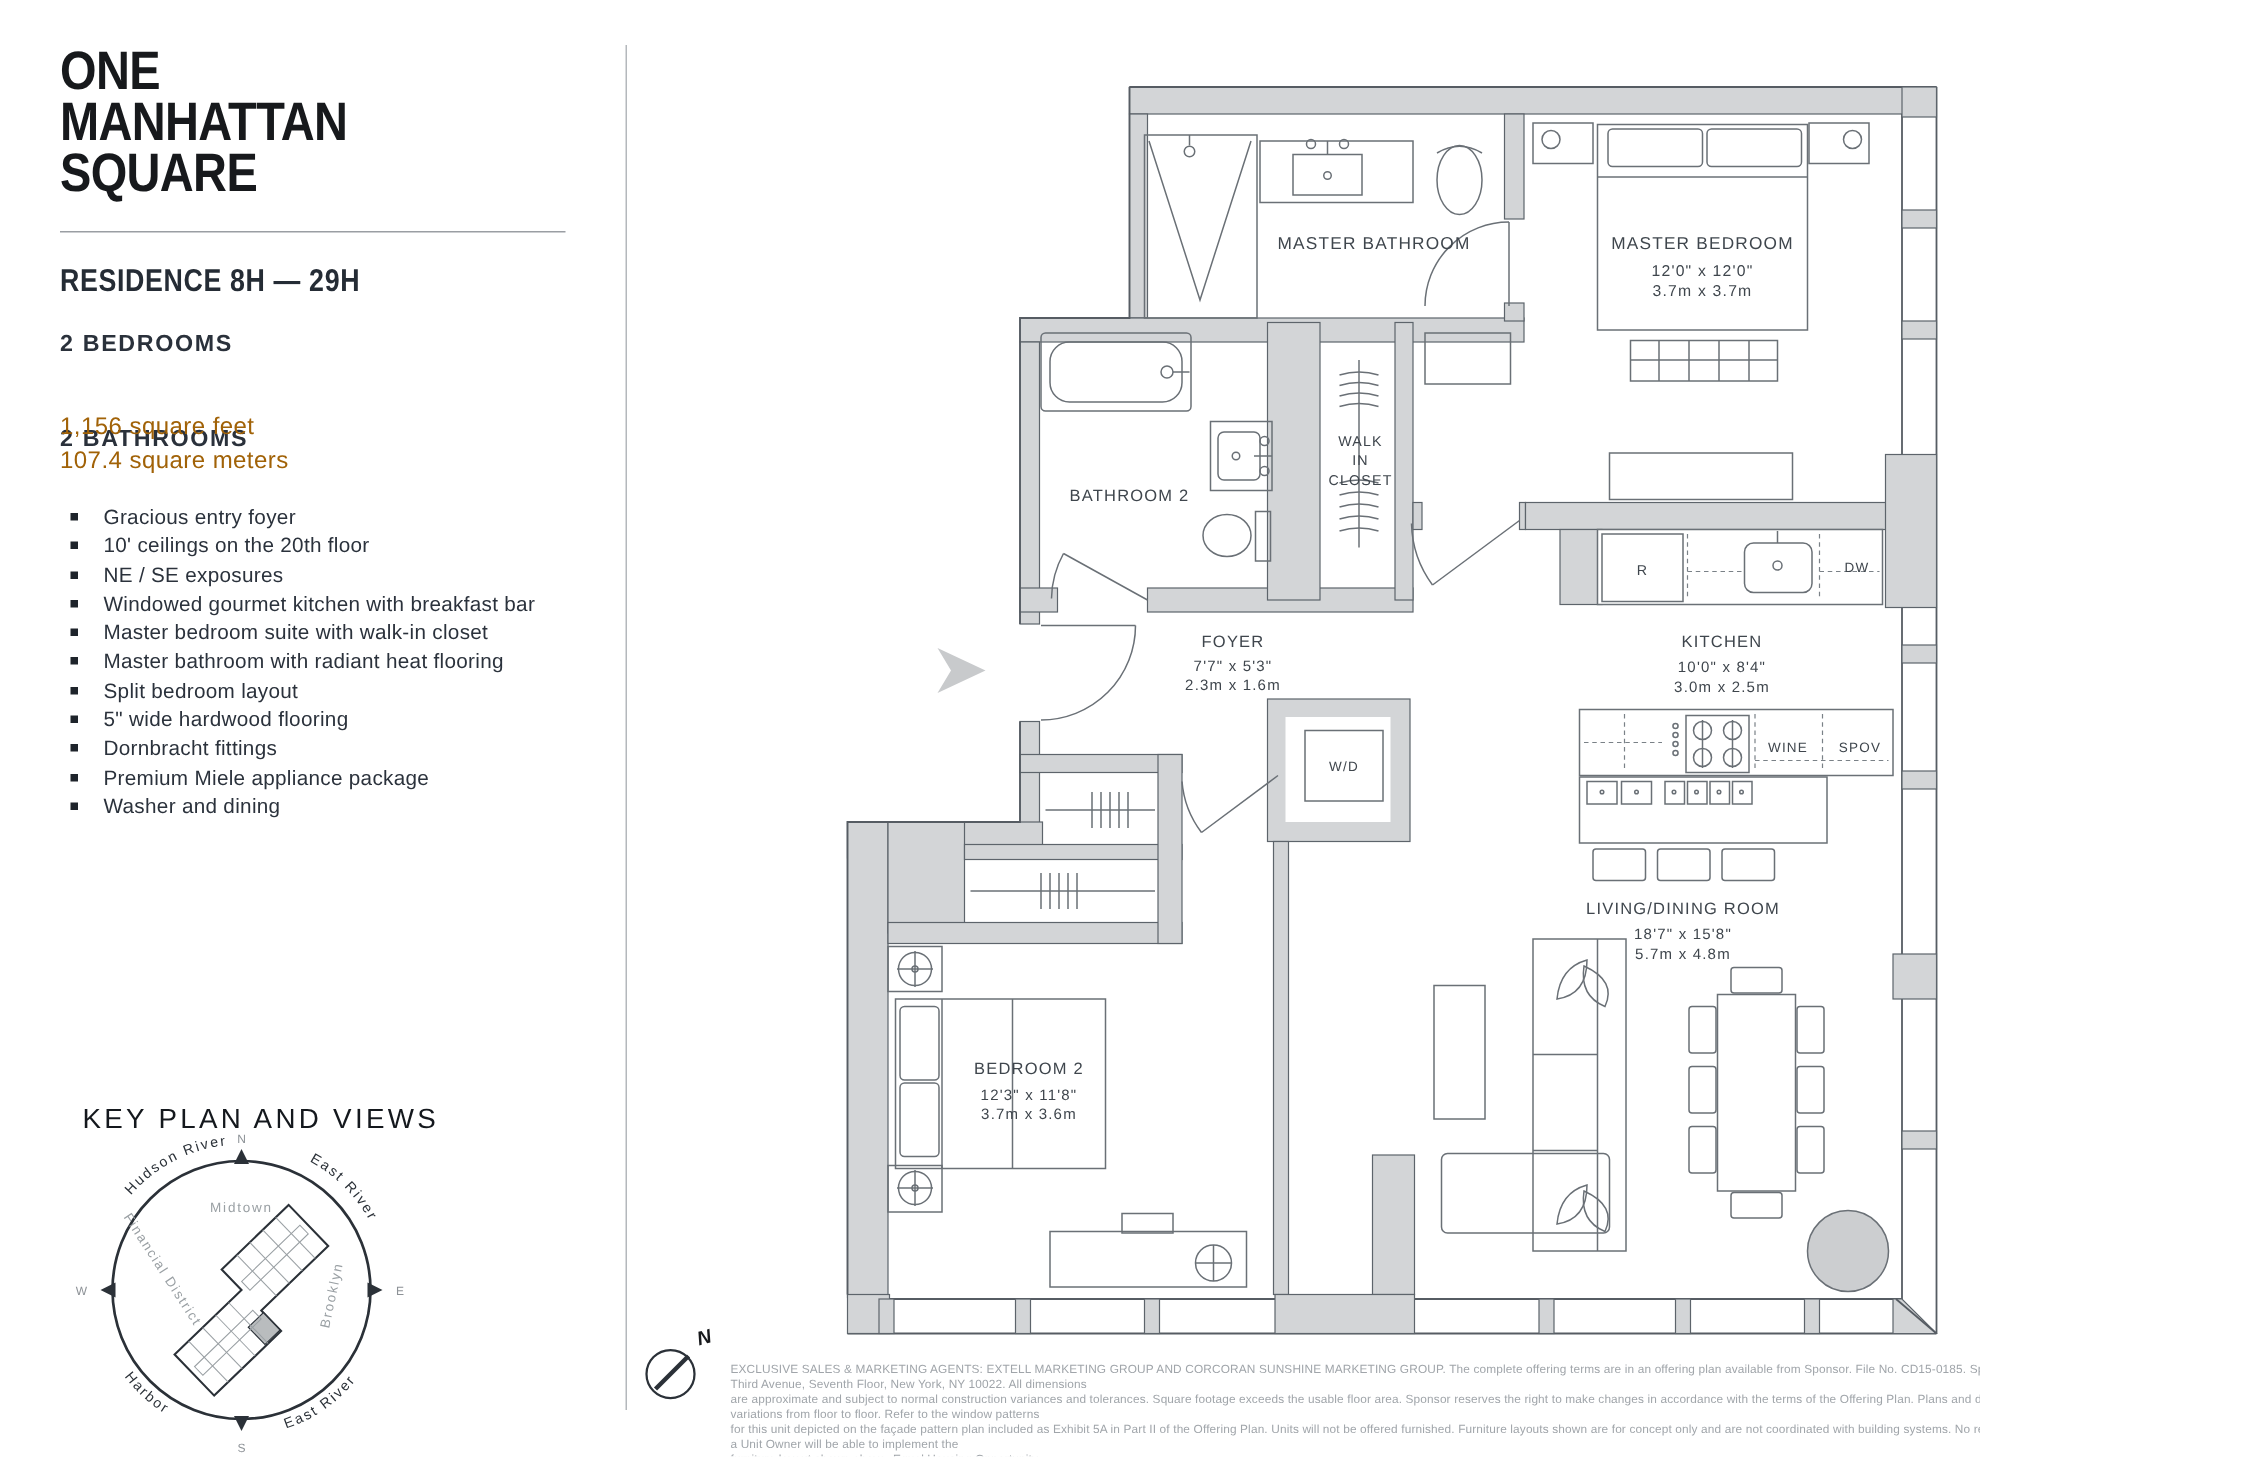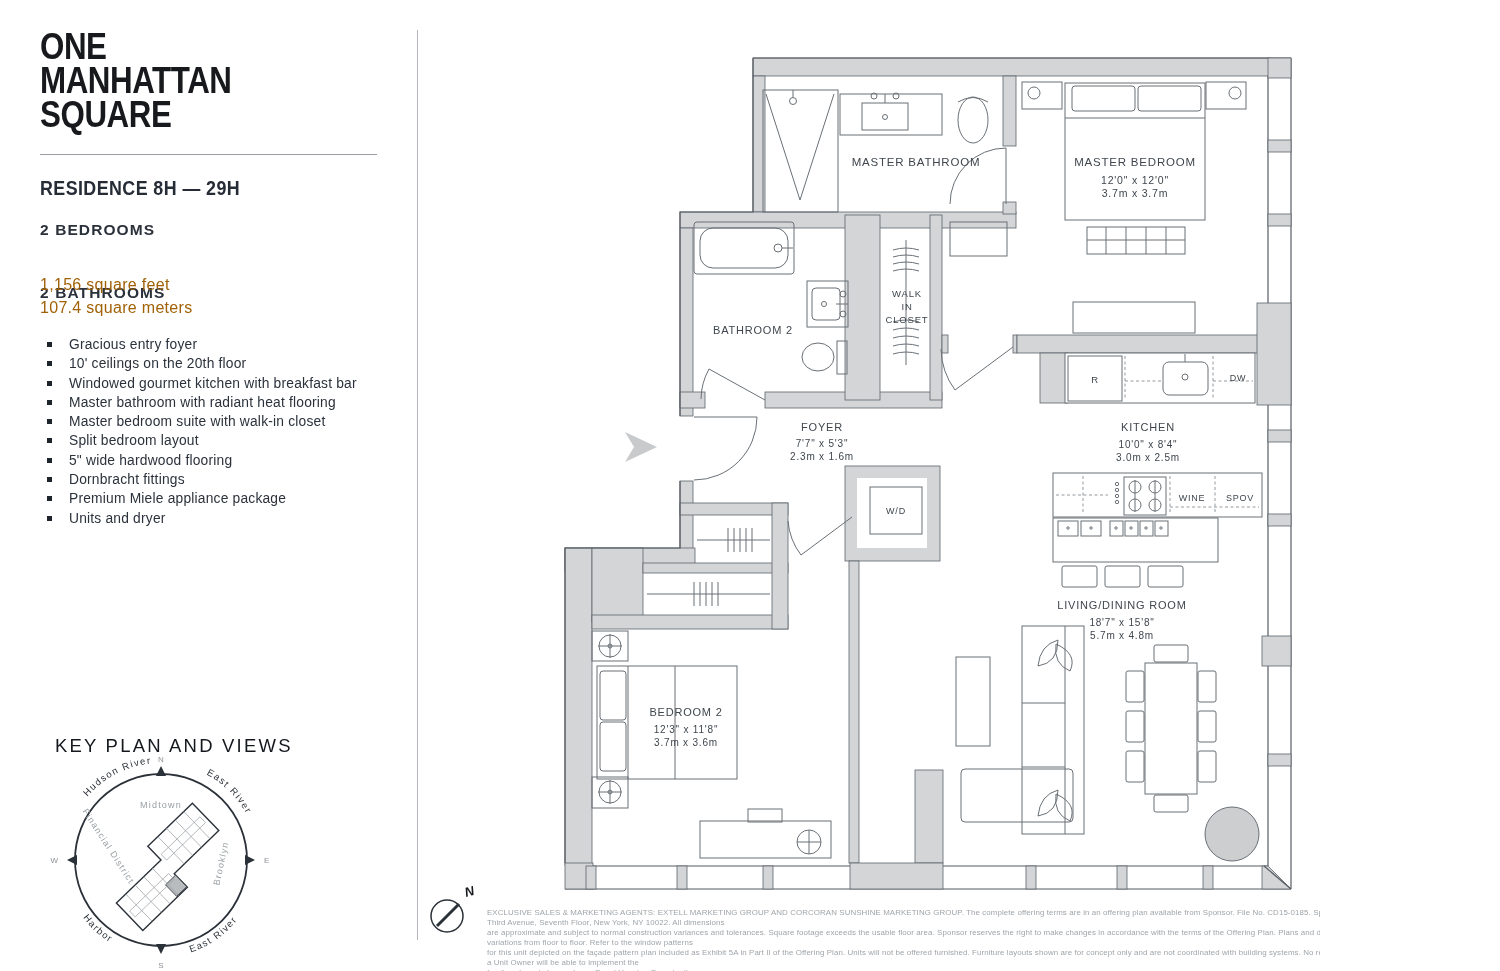--- a/index.html
+++ b/index.html
@@ -52,28 +52,29 @@
 
   <div class="abs stat" style="top:221px;">2 BEDROOMS</div>
   <div class="abs stat" style="top:244px;margin-top:40px;">2 BATHROOMS</div>
 
   <div class="abs area" style="top:276px;">1,156 square feet</div>
   <div class="abs area" style="top:299px;">107.4 square meters</div>
 
   <ul class="abs features">
     <li><span class="bullet"></span><span>Gracious entry foyer</span></li>
     <li><span class="bullet"></span><span>10' ceilings on the 20th floor</span></li>
+    <li><span class="bullet"></span><span>NE / SE exposures</span></li>
     <li><span class="bullet"></span><span>Windowed gourmet kitchen with breakfast bar</span></li>
+    <li><span class="bullet"></span><span>Master bedroom suite with walk-in closet</span></li>
     <li><span class="bullet"></span><span>Master bathroom with radiant heat flooring</span></li>
-    <li><span class="bullet"></span><span>Master bedroom suite with walk-in closet</span></li>
     <li><span class="bullet"></span><span>Split bedroom layout</span></li>
     <li><span class="bullet"></span><span>5" wide hardwood flooring</span></li>
     <li><span class="bullet"></span><span>Dornbracht fittings</span></li>
     <li><span class="bullet"></span><span>Premium Miele appliance package</span></li>
-    <li><span class="bullet"></span><span>Units and dryer</span></li>
+    <li><span class="bullet"></span><span>Washer and dining</span></li>
   </ul>
 
   <div class="abs keyplan-h">KEY PLAN AND VIEWS</div>
 
   <svg class="abs" style="left:28px;top:752px;" width="270" height="220" viewBox="0 0 270 220">
     <defs>
       <path id="arcTL" d="M45,67 A97,97 0 0 1 150,12.5" fill="none"></path>
       <path id="arcTR" d="M116,12.5 A97,97 0 0 1 228.5,124.8" fill="none"></path>
       <path id="arcBR" d="M116,203.5 A97,97 0 0 0 228.5,124.8" fill="none"></path>
       <path id="arcBL" d="M37.5,124.8 A97,97 0 0 0 124.6,204.6" fill="none"></path>

